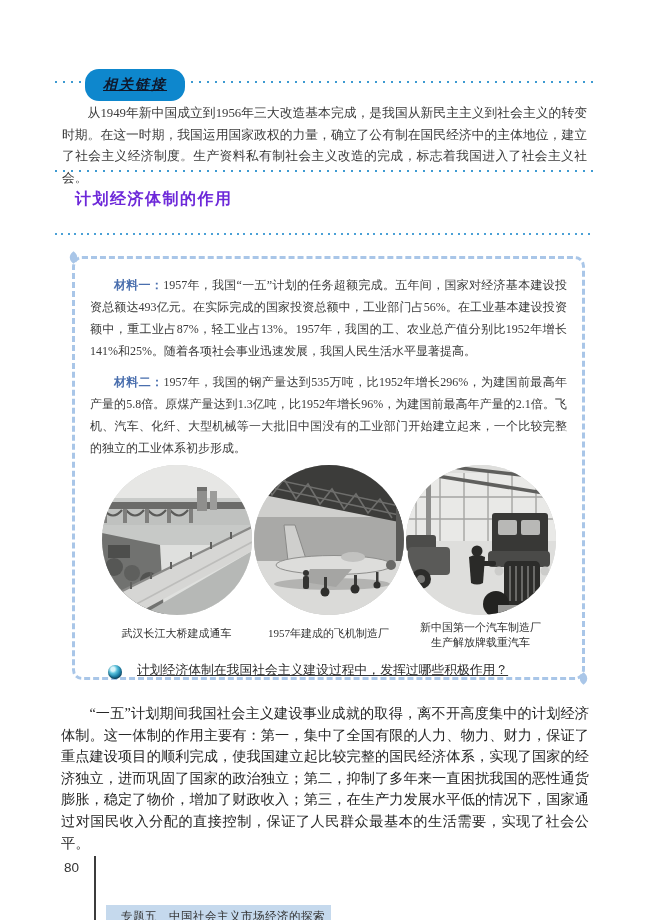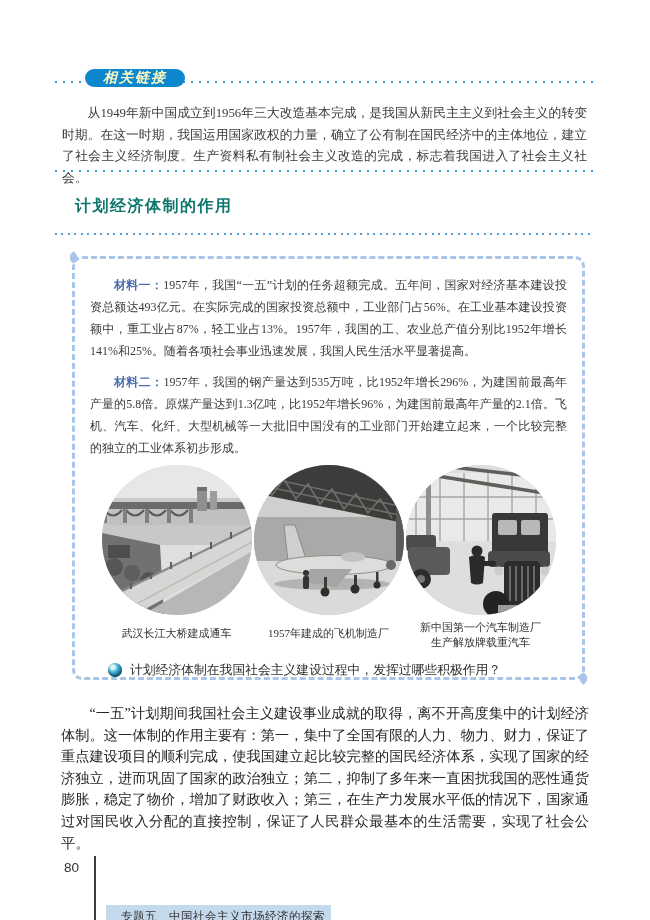--- a/index.html
+++ b/index.html
@@ -13,32 +13,32 @@
     position:absolute; height:2px;
     background-image:repeating-linear-gradient(90deg,#3d9ad1 0 2px,transparent 2px 8px);
   }
   .dots.fine {
     height:2px;
     background-image:repeating-linear-gradient(90deg,#4aa0d6 0 1.6px,transparent 1.6px 6.5px);
   }
   
   .rl-pill {
     position:absolute; left:85px; top:69px; z-index:2;
-    background:#0e87cd; color:#fef9c3; border-radius:14px;
-    padding:0 18px; font-size:14px; font-weight:bold; font-style:italic;
-    font-family:"Liberation Sans", sans-serif; letter-spacing:2px;
+    background:#0e87cd; color:#0f172a; border-radius:14px;
+    padding:7px 18px; font-size:14px; font-weight:bold; font-style:italic;
+    font-family:"Liberation Sans", sans-serif; letter-spacing:2px;text-decoration:underline;
   }
   .rl-body {
     position:absolute; left:62px; right:63px; top:103px;
     font-size:12.8px; line-height:21.5px; color:#3a3a3a;
     text-indent:2em; text-align:justify;
   }
   .section-title {
-    position:absolute; left:75px; top:196px;
-    color:#0f766e; font-weight:bold; font-size:16px; letter-spacing:1.5px;
+    position:absolute; left:75px; top:189px;
+    color:#6d28d9; font-weight:bold; font-size:16px; letter-spacing:1.5px;
     font-family:"Liberation Sans", sans-serif;
   }
   
   .material-box {
     position:absolute; left:72px; top:256px; width:513px; height:424px;
     border:3px dashed #a9c6e8; border-radius:10px;
     padding:15px 15px 0 15px;
   }
   .corner-leaf {
     position:absolute; width:9px; height:9px; background:#a9c6e8;
@@ -58,21 +58,21 @@
   }
   .photo-fig { width:152px; text-align:center; }
   .photo-circle {
     width:150px; height:150px; border-radius:50%; overflow:hidden; margin:0 auto;
     background:#d8d8d6;
   }
   .photo-circle svg { display:block; width:150px; height:150px; }
   .photo-caption { margin-top:11px; font-size:11px; line-height:15px; color:#333; }
   .photo-caption.two-line { margin-top:5px; }
   .question-row {
-    display:flex; align-items:flex-start; gap:8px; margin-top:11px; padding-left:18px;
+    display:flex; align-items:flex-end; gap:15px; margin-top:11px; padding-left:18px;text-decoration:underline;
   }
   .globe-icon {
     flex:0 0 auto; width:14px; height:14px; border-radius:50%; margin-top:2px;
     background:radial-gradient(circle at 35% 30%, #d9f5fb 0 15%, #59c1dc 32%, #1c7fa8 58%, #0c3350 100%);
     box-shadow:inset 0 -1px 2px rgba(0,0,0,.45);
   }
   .question-text { font-size:12.8px; line-height:18px; color:#2e2e2e; }
   .main-para {
     position:absolute; left:61px; right:61px; top:703px;
     font-size:14.2px; line-height:21.6px; color:#262626;

